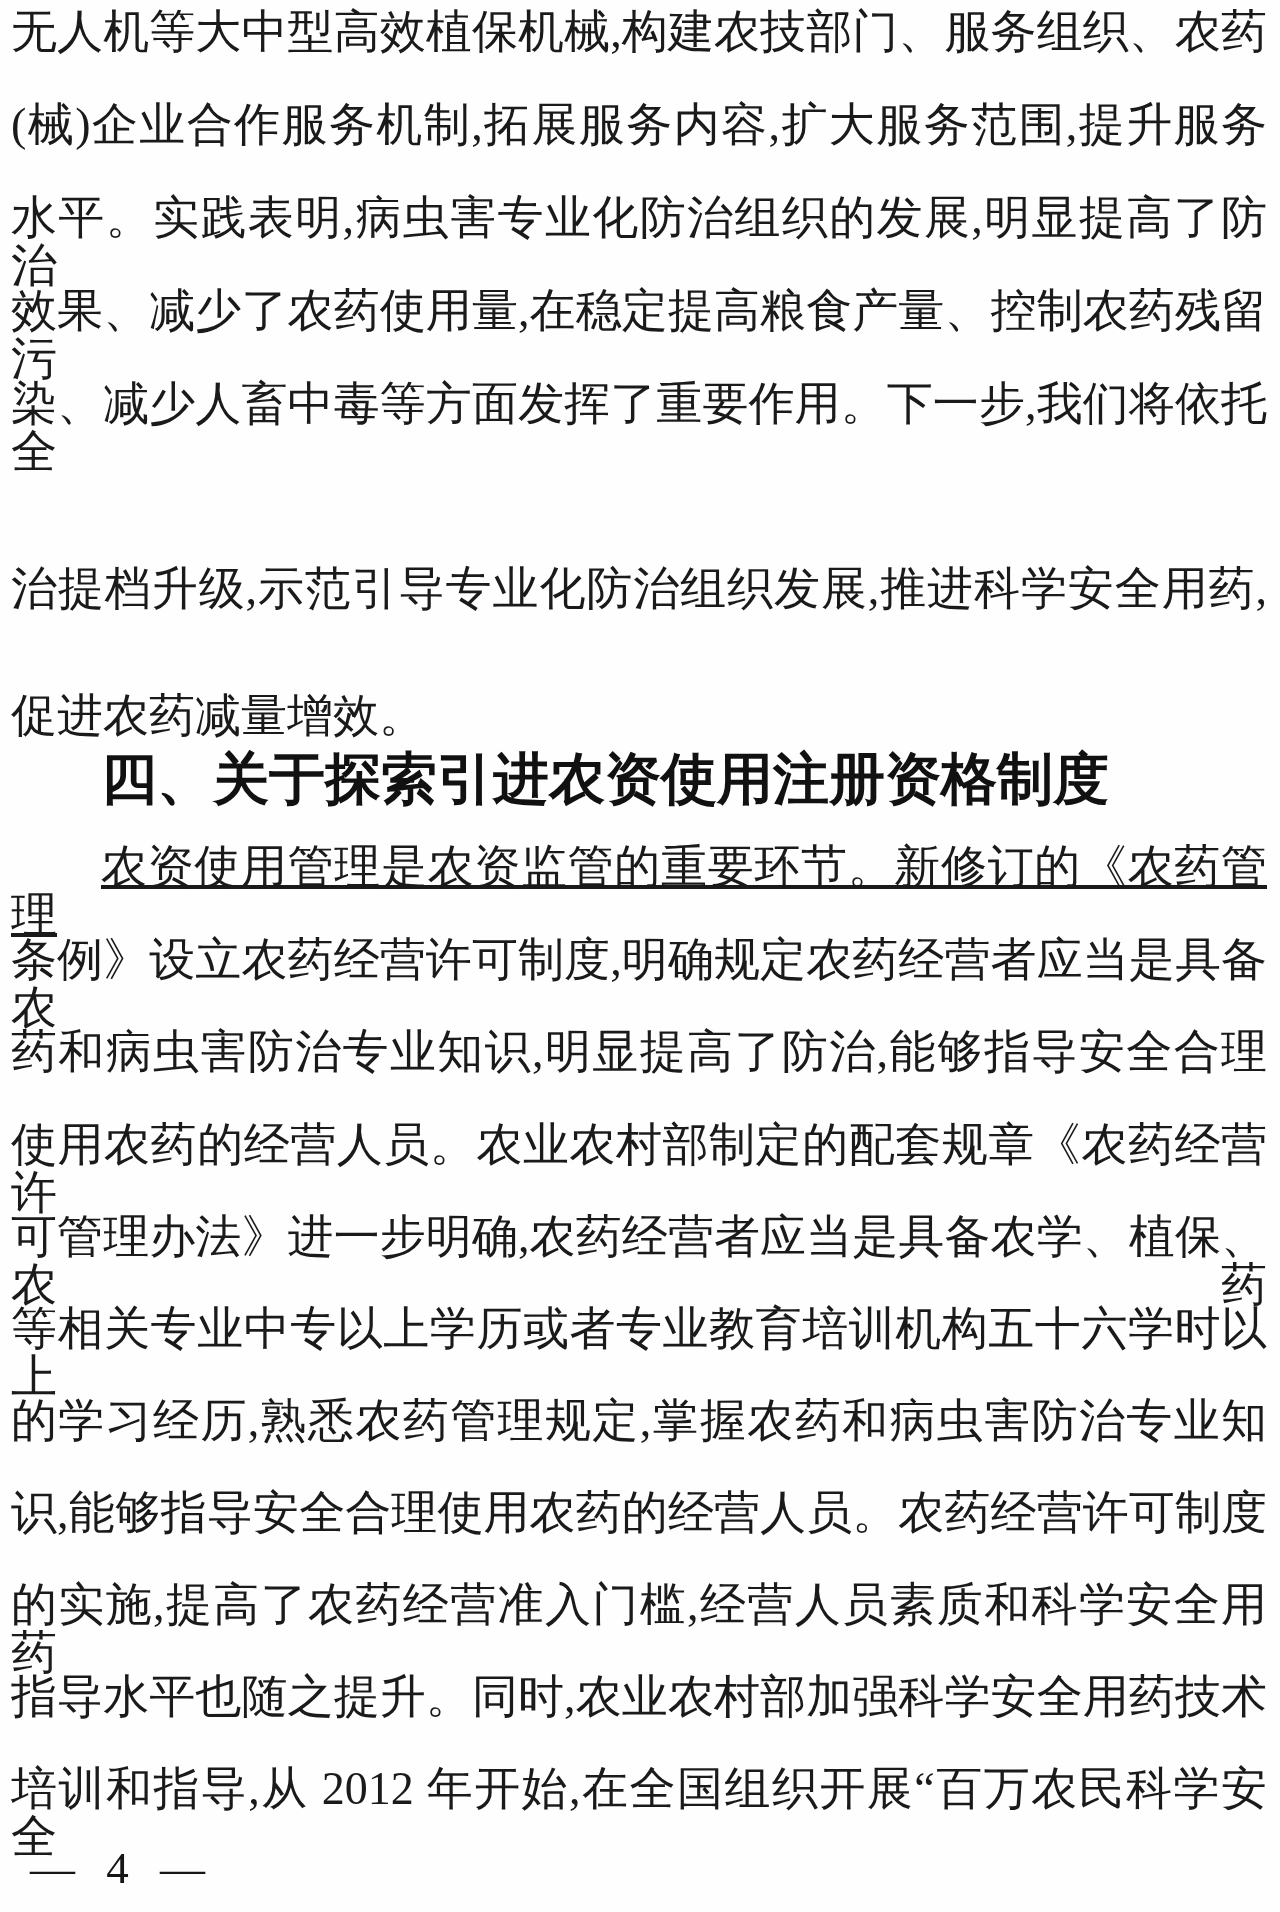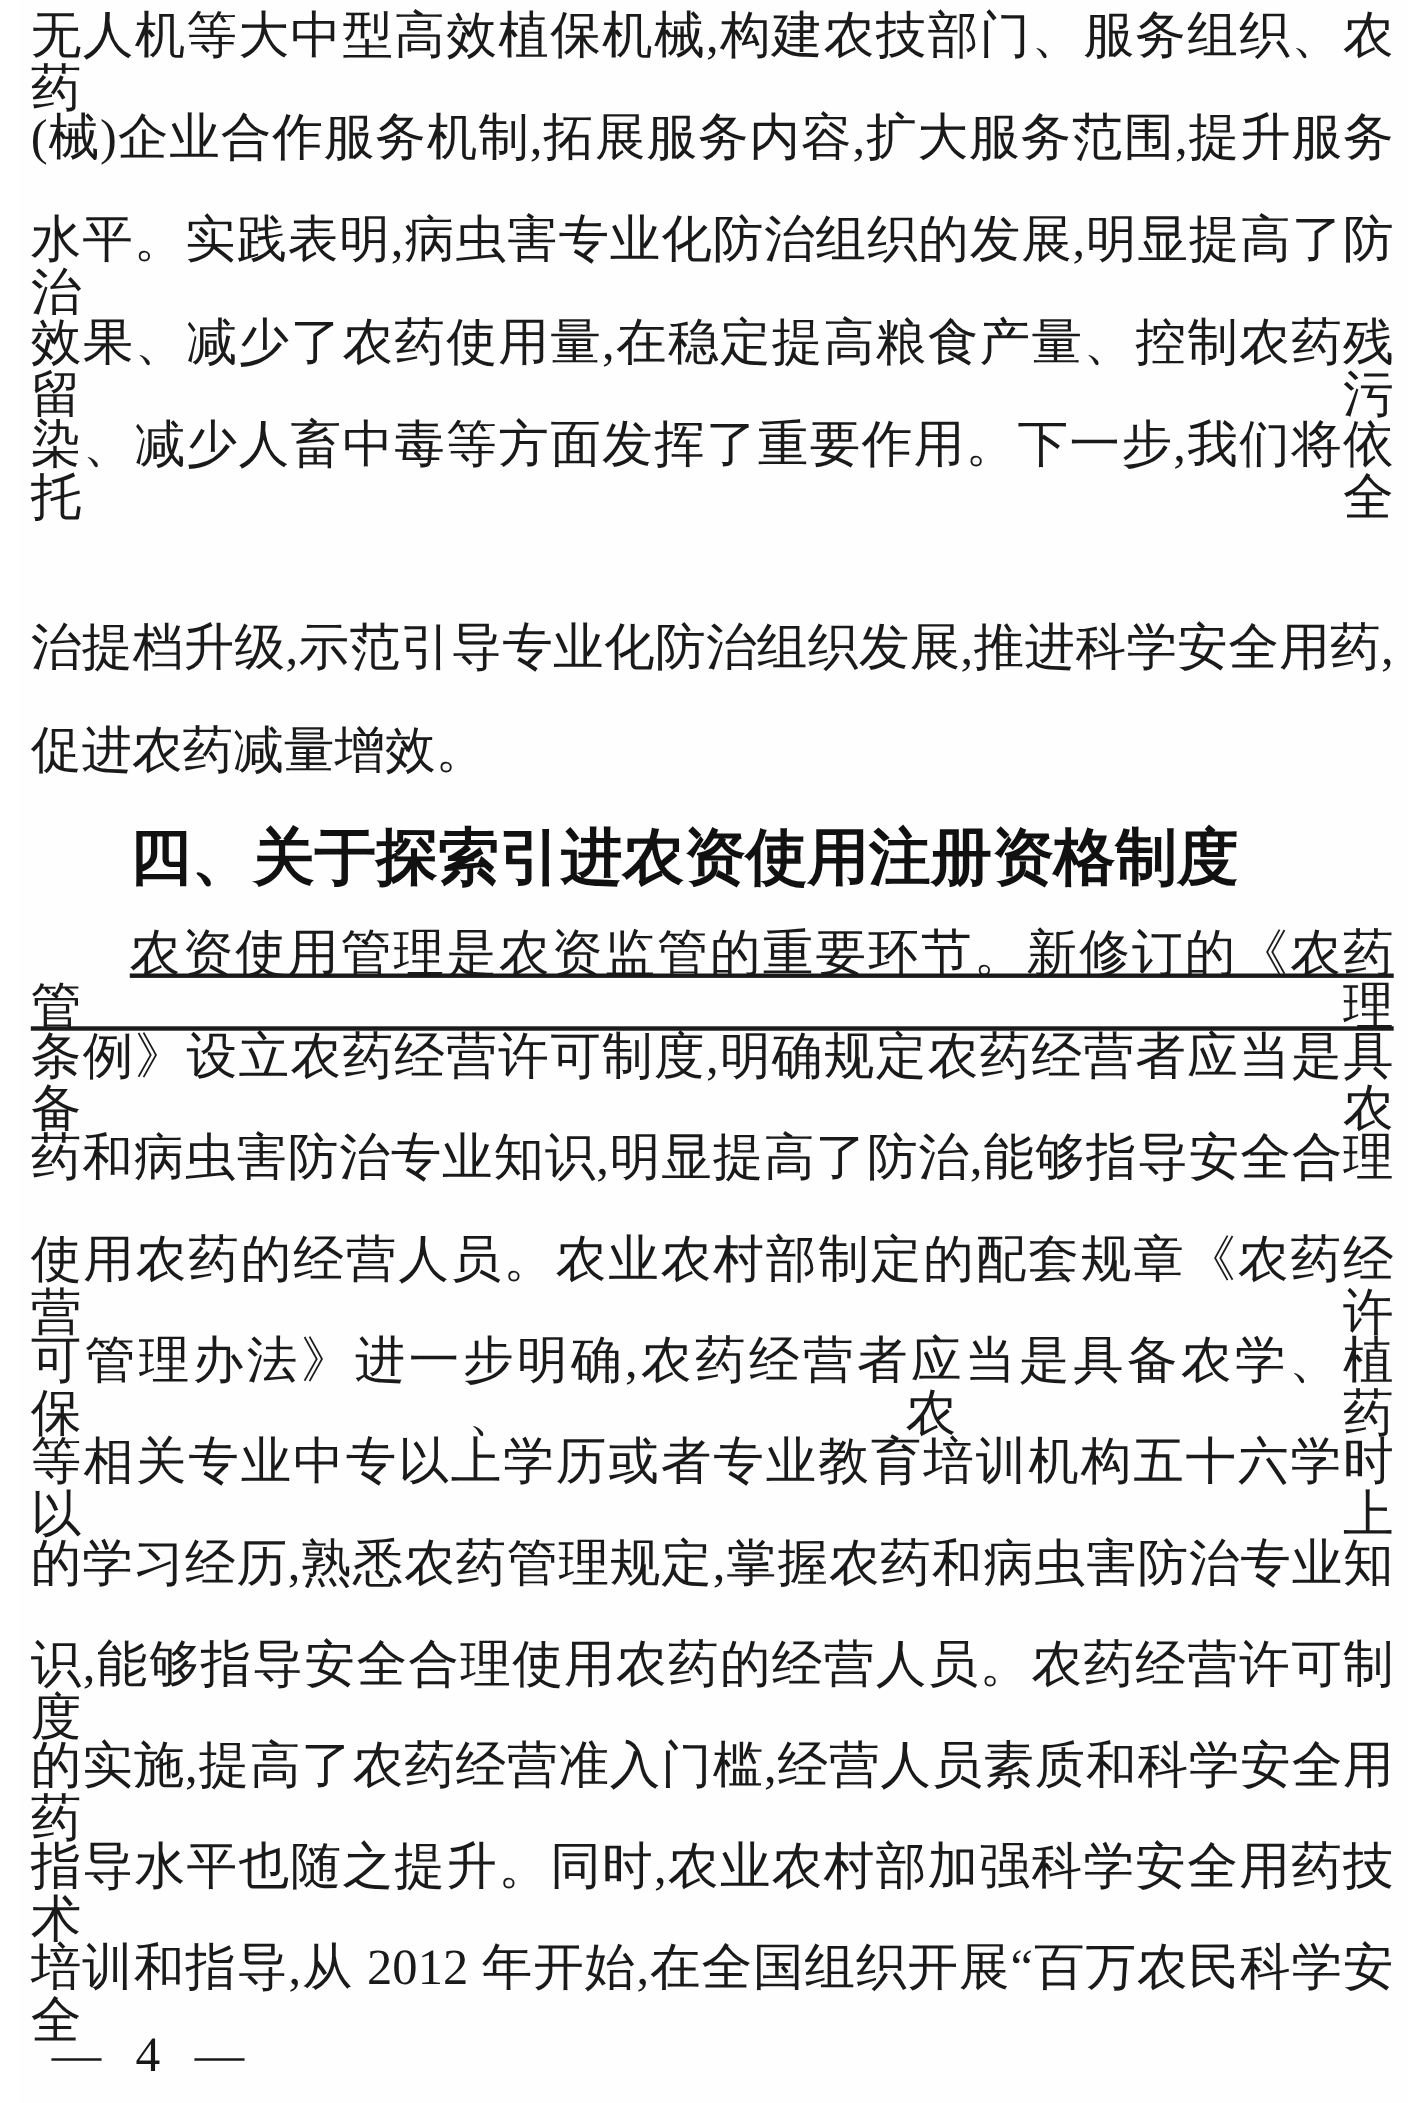--- a/index.html
+++ b/index.html
@@ -12,21 +12,20 @@
     background: #ffffff;
     position: relative;
     overflow: hidden;
     font-family: "Liberation Serif", serif;
     color: #1a1a1a;
   }
   .page {
     position: absolute;
     inset: 0;
     background: #fefefe;
-    margin-left: 17px;
   }
   .line {
     position: absolute;
     left: 11px;
     right: 13px;
     font-size: 46px;
     line-height: 1.05;
     letter-spacing: 0;
     text-align: justify;
     text-align-last: justify;
@@ -65,21 +64,21 @@
 <body>
 
 <div class="page">
 
   <div class="line" style="top:8px">无人机等大中型高效植保机械,构建农技部门、服务组织、农药</div>
   <div class="line" style="top:101px">(械)企业合作服务机制,拓展服务内容,扩大服务范围,提升服务</div>
   <div class="line" style="top:194px">水平。实践表明,病虫害专业化防治组织的发展,明显提高了防治</div>
   <div class="line" style="top:287px">效果、减少了农药使用量,在稳定提高粮食产量、控制农药残留污</div>
   <div class="line" style="top:380px">染、减少人畜中毒等方面发挥了重要作用。下一步,我们将依托全</div>
   <div class="line" style="top:565px">治提档升级,示范引导专业化防治组织发展,推进科学安全用药,</div>
-  <div class="line para-end" style="top:658px">促进农药减量增效。</div>
+  <div class="line para-end" style="top:692px">促进农药减量增效。</div>
 
   <div class="line heading" style="top:750px">四、关于探索引进农资使用注册资格制度</div>
 
   <div class="line indent" style="top:843px">农资使用管理是农资监管的重要环节。新修订的《农药管理</div>
   <div class="line" style="top:936px">条例》设立农药经营许可制度,明确规定农药经营者应当是具备农</div>
   <div class="line" style="top:1028px">药和病虫害防治专业知识,明显提高了防治,能够指导安全合理</div>
   <div class="line" style="top:1121px">使用农药的经营人员。农业农村部制定的配套规章《农药经营许</div>
   <div class="line" style="top:1213px">可管理办法》进一步明确,农药经营者应当是具备农学、植保、农药</div>
   <div class="line" style="top:1305px">等相关专业中专以上学历或者专业教育培训机构五十六学时以上</div>
   <div class="line" style="top:1397px">的学习经历,熟悉农药管理规定,掌握农药和病虫害防治专业知</div>

